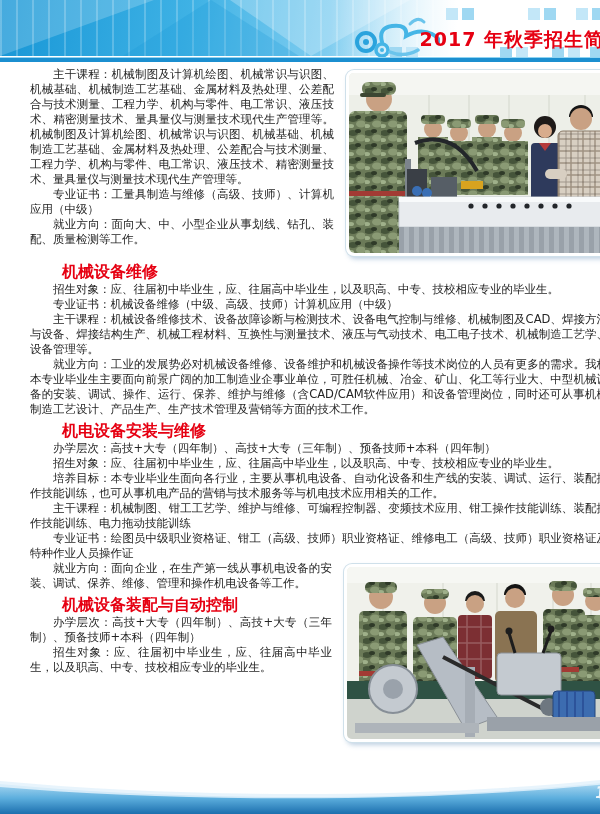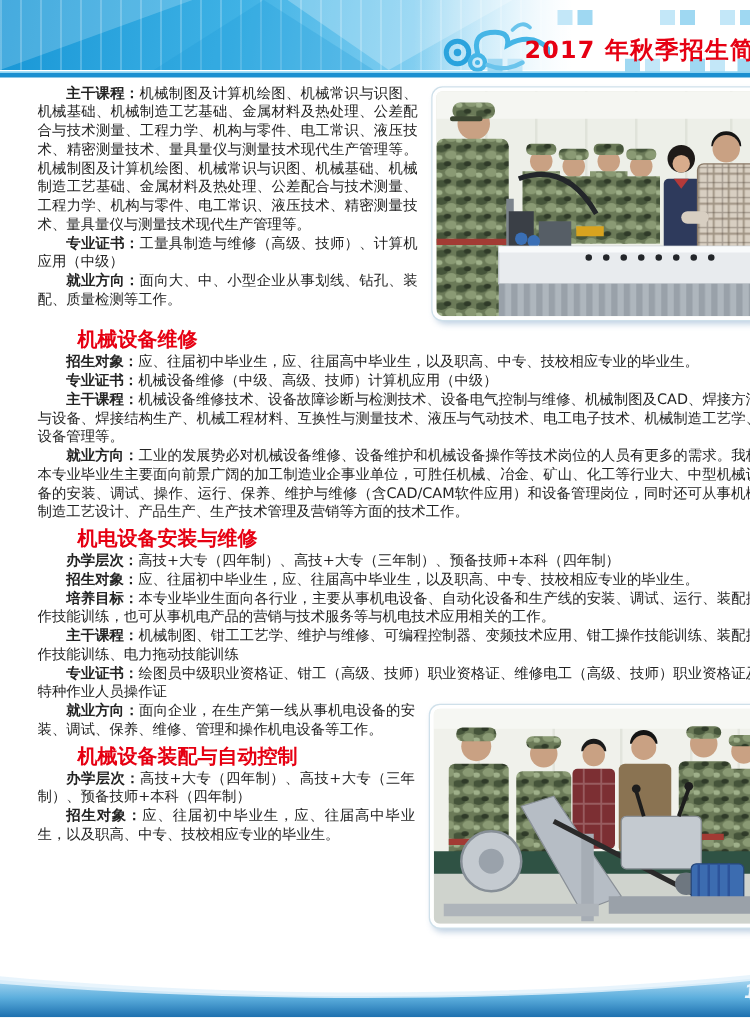--- a/index.html
+++ b/index.html
@@ -22,21 +22,21 @@
   .cloud{position:absolute;left:352px;top:12px;width:88px;height:46px;}
   .hdr-title{position:absolute;right:12px;top:27px;font-size:19px;font-weight:bold;
     color:#e60012;letter-spacing:1px;white-space:nowrap;}
   .sq{position:absolute;width:12px;height:12px;background:#c3e7f8;}
   .sq.d{background:#9fd8f2;}
 
   
   .content{position:absolute;left:30px;right:28px;top:67px;bottom:38px;overflow:hidden;
     font-size:11.5px;line-height:15px;color:#242424;text-align:justify;}
   .para{margin:0;text-indent:2em;}
-  .lbl{font-weight:bold;}
+  .lbl{font-weight:normal;}
   .sec-h{color:#e60012;font-size:16px;font-weight:bold;margin:6px 0 3px;text-indent:2em;}
   .sec-h.clr{clear:right;}
 
   figure{margin:0;}
   .photo{float:right;border:3px solid #fff;border-radius:8px;overflow:hidden;background:#edefe8;
     box-shadow:0 0 0 1px #cfe0ea, 2px 3px 5px rgba(110,150,190,.45);}
   .photo1{width:256px;height:180px;margin:3px 0 8px 12px;}
   .photo2{width:258px;height:172px;margin:3px 0 0 12px;}
   .photo svg{display:block;width:100%;height:100%;}
 

